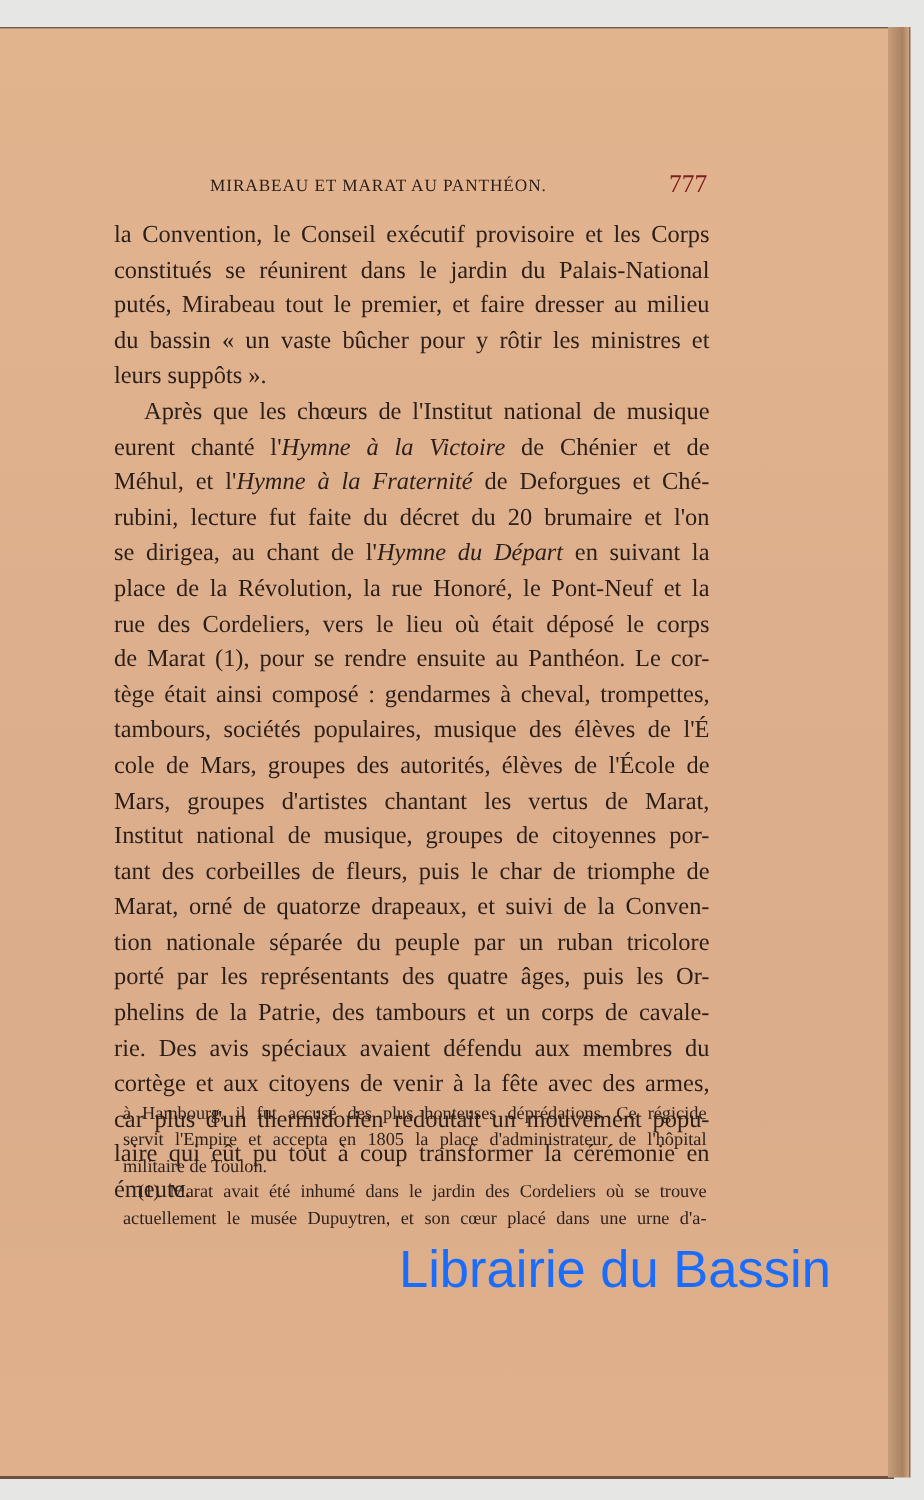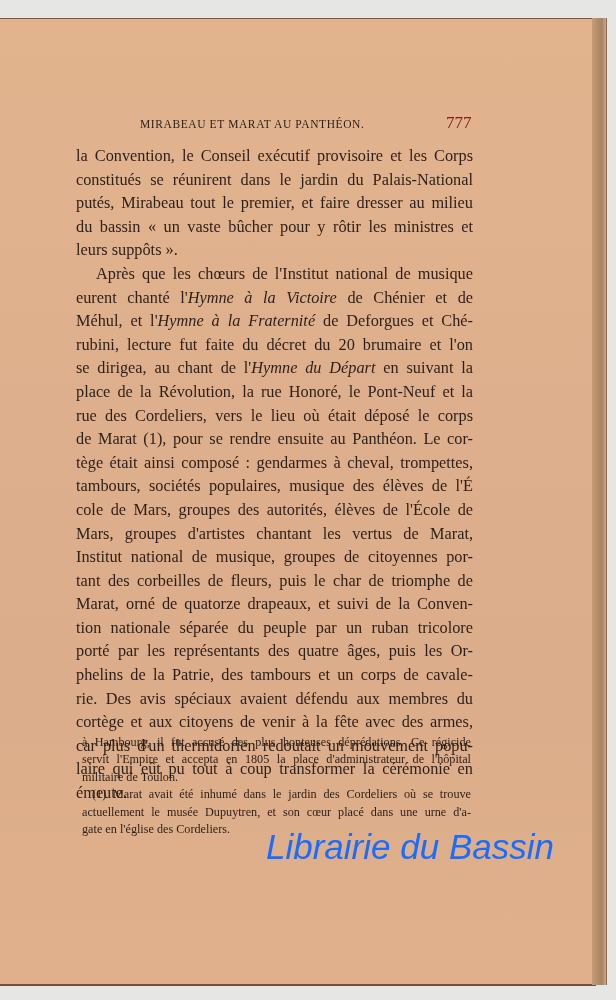--- a/index.html
+++ b/index.html
@@ -91,16 +91,15 @@
   <span class="line">laire qui eût pu tout à coup transformer la cérémonie en</span>
   <span class="line last">émeute.</span>
 </div>
 
 <div class="footnotes">
   <span class="line">à Hambourg, il fut accusé des plus honteuses déprédations. Ce régicide</span>
   <span class="line">servit l'Empire et accepta en 1805 la place d'administrateur de l'hôpital</span>
   <span class="line last">militaire de Toulon.</span>
   <span class="line fn-indent">(1) Marat avait été inhumé dans le jardin des Cordeliers où se trouve</span>
   <span class="line">actuellement le musée Dupuytren, et son cœur placé dans une urne d'a-</span>
-  <span class="line last">gate en l'église des Cordeliers.</span>
 </div>
 
-<div class="watermark" style="color: rgb(26, 108, 255); font-style: italic;">Librairie du Bassin</div>
+<div class="watermark" style="color: rgb(26, 108, 255);">Librairie du Bassin</div>
 
 </body></html>

